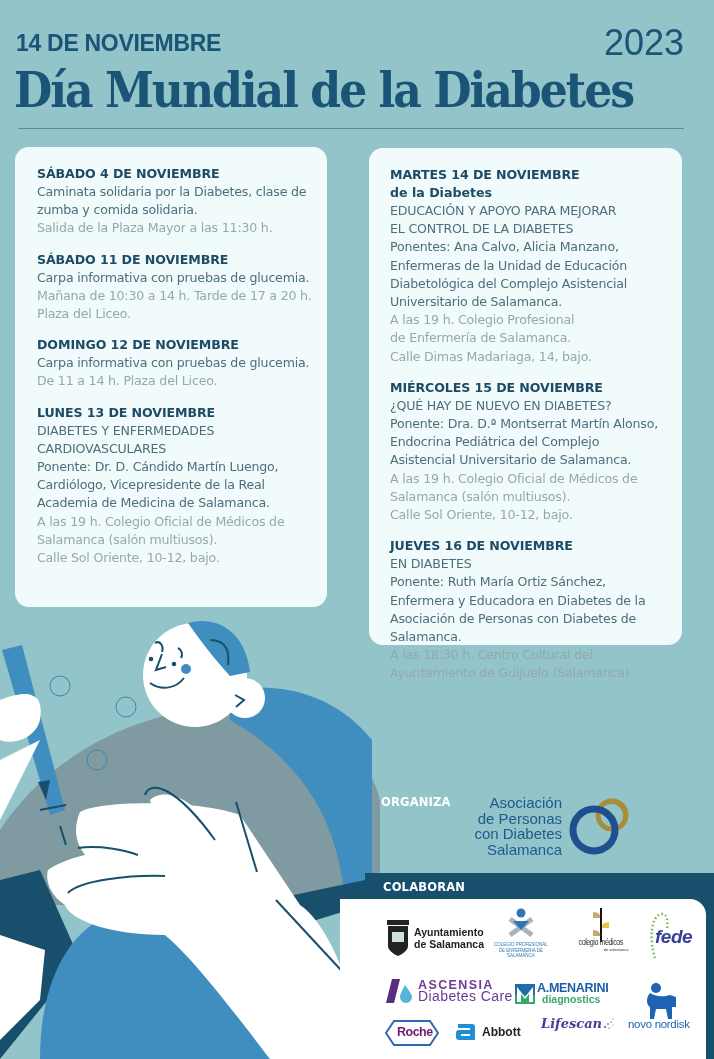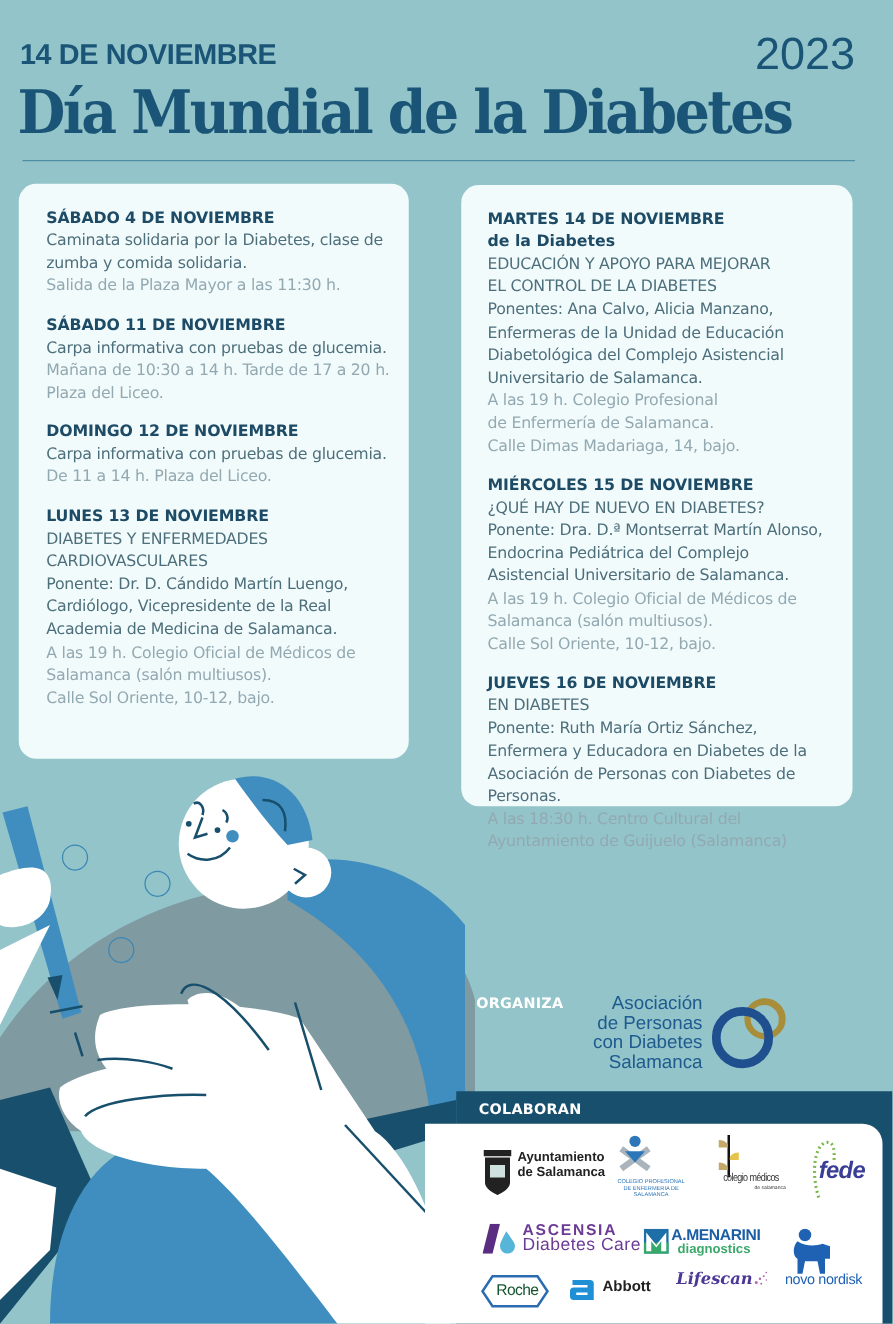--- a/index.html
+++ b/index.html
@@ -67,21 +67,21 @@
     position: absolute; left: 365px; top: 873px; width: 349px; height: 186px; background: #174f6d;
   }
   .colab-lbl {
     position: absolute; left: 383px; top: 880px;
     font-weight: 700; font-size: 11.5px; color: #ffffff; letter-spacing: 0.2px;
   }
   .logo-panel {
     position: absolute; left: 340px; top: 899px; width: 366px; height: 160px;
     background: #ffffff; border-top-right-radius: 16px;
   }
-  .logo { position: absolute; display: flex; align-items: flex-start; }
+  .logo { position: absolute; display: flex; align-items: center; }
   .logo .txt { font-family: "Liberation Sans", sans-serif; }
 </style>
 </head>
 <body>
 
 <div class="poster">
 
   <div class="hdr-date">14 DE NOVIEMBRE</div>
   <div class="hdr-year">2023</div>
   <div class="hdr-title">Día Mundial de la Diabetes</div>
@@ -192,21 +192,21 @@
           <div class="meta">A las 19 h. Colegio Oficial de Médicos de</div>
           <div class="meta">Salamanca (salón multiusos).</div>
           <div class="meta">Calle Sol Oriente, 10-12, bajo.</div>
         </div>
         <div class="event">
           <div class="day">JUEVES 16 DE NOVIEMBRE</div>
           <div class="line">EN DIABETES</div>
           <div class="line">Ponente: Ruth María Ortiz Sánchez,</div>
           <div class="line">Enfermera y Educadora en Diabetes de la</div>
           <div class="line">Asociación de Personas con Diabetes de</div>
-          <div class="line">Personas.</div>
+          <div class="line">Salamanca.</div>
           <div class="meta">A las 18:30 h. Centro Cultural del</div>
           <div class="meta">Ayuntamiento de Guijuelo (Salamanca)</div>
         </div>
       </div>
   </div>
 
   <div class="organiza-lbl">ORGANIZA</div>
   <div class="org-name">
     <div>Asociación</div>
     <div>de Personas</div>
@@ -298,21 +298,21 @@
       <circle cx="16" cy="5" r="5" fill="#1f62b4"></circle>
       <path d="M10 10 C 16 14, 24 14, 30 12 L 36 14 L 36 24 L 32 24 L 32 36 L 28 36 L 26 26 L 16 26 L 14 36 L 10 36 L 10 24 C 6 22, 6 14, 10 10 Z" fill="#1f62b4"></path>
     </svg>
     <div class="txt" style="font-size:11.5px; color:#1f62b4; letter-spacing:-0.3px; margin-top:-3px;">novo nordisk</div>
   </div>
 
   <div class="logo" style="left:384px; top:1019px;">
     <svg width="56" height="28" viewBox="0 0 56 28">
       <path d="M10 2 L46 2 L54 14 L46 26 L10 26 L2 14 Z" fill="#fff" stroke="#2b6cb0" stroke-width="2"></path>
     </svg>
-    <div class="txt" style="position:absolute; left:13px; top:6px; font-weight:400; font-size:12.5px; color:#14532d; letter-spacing:-0.5px;">Roche</div>
+    <div class="txt" style="position:absolute; left:13px; top:6px; font-weight:700; font-size:12.5px; color:#701a75; letter-spacing:-0.5px;">Roche</div>
   </div>
 
   <div class="logo" style="left:455px; top:1022px;">
     <svg width="22" height="20" viewBox="0 0 22 20">
       <path d="M3 2 H17 A3 3 0 0 1 20 5 V18 H4 A3 3 0 0 1 1 15 V11 A3 3 0 0 1 4 8 H15 V12 H6 V14 H15 V6 H3 Z" fill="#1f8fd6"></path>
     </svg>
     <div class="txt" style="margin-left:5px; font-family:Liberation Sans, sans-serif; font-weight:700; font-size:12px; color:#222;">Abbott</div>
   </div>
 
   <div class="logo" style="left:541px; top:1016px;">

